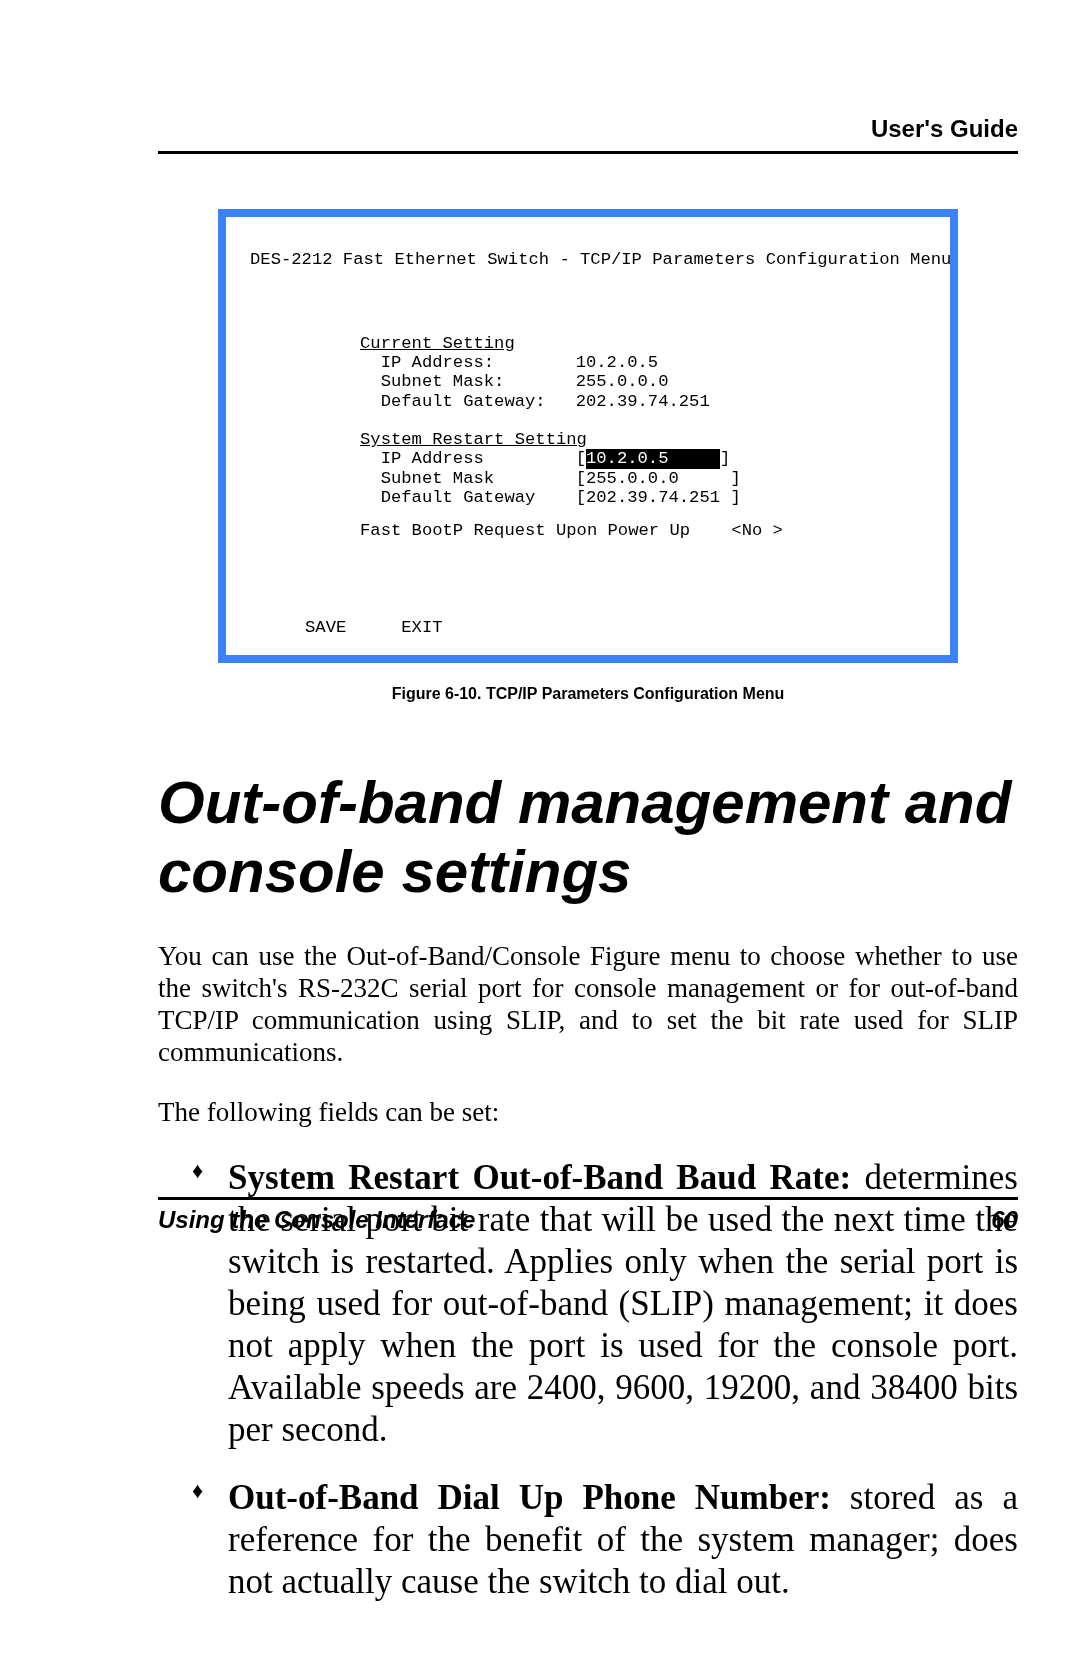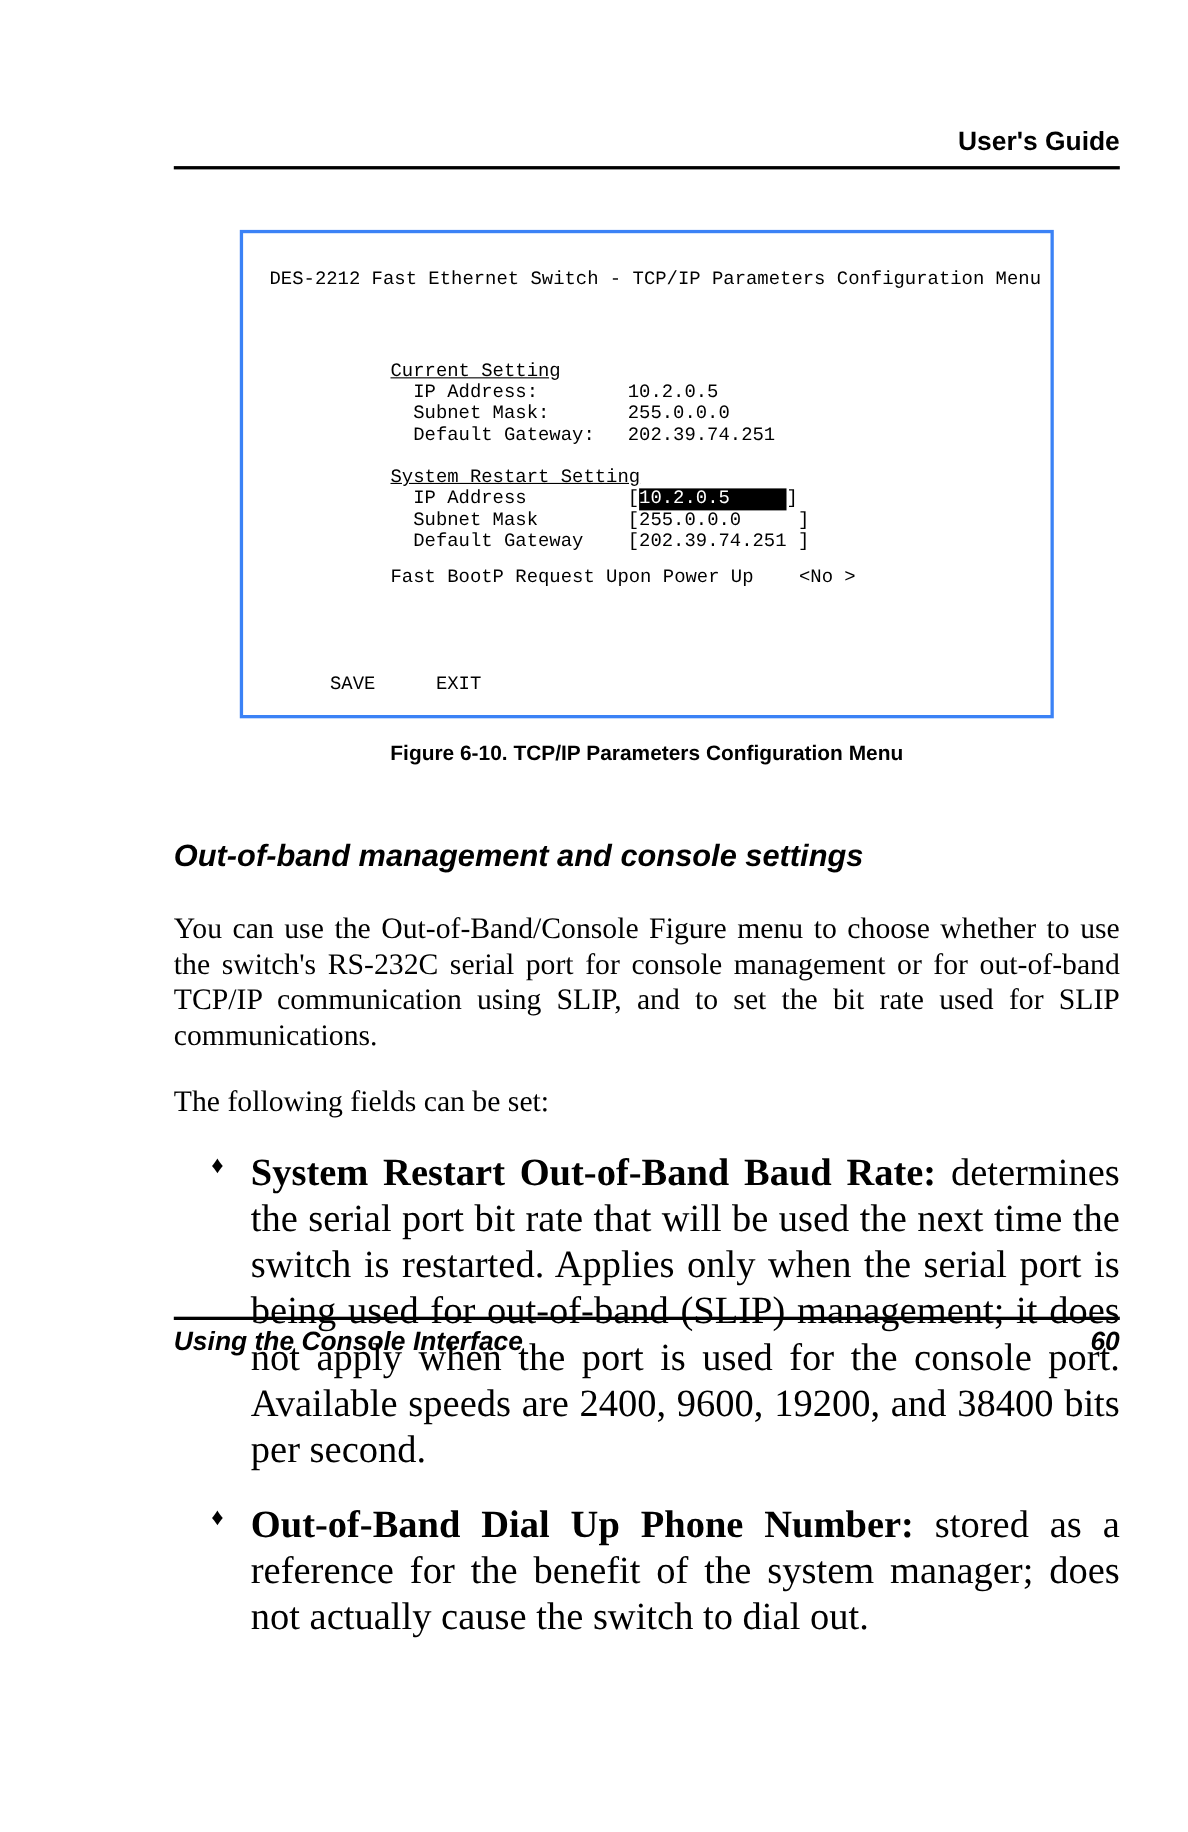--- a/index.html
+++ b/index.html
@@ -25,21 +25,21 @@
     font-weight: bold;
     font-size: 24px;
     padding-bottom: 8px;
   }
   .hr {
     border: none;
     border-top: 3px solid #000;
     margin: 0 0 55px 0;
   }
   .figure-frame {
-    border: 3px solid #3b82f6;
+    border: 8px solid #3b82f6;
     margin: 0 60px 22px 60px;
     padding: 14px 24px 18px 24px;
     font-family: "Courier New", Courier, monospace;
     font-size: 17.2px;
     line-height: 1.12;
     white-space: pre;
   }
   .fig-title {
     display: block;
     text-align: center;
@@ -61,28 +61,28 @@
     margin-top: 58px;
     text-align: left;
     padding-right: 55px;
     letter-spacing: 0px;
   }
   .fig-footer span { margin-left: 55px; }
   .figure-caption {
     text-align: center;
     font-family: Arial, Helvetica, sans-serif;
     font-weight: bold;
-    font-size: 19px;
+    font-size: 16px;
     margin: 18px 0 65px 0;
   }
   .section-heading {
     font-family: Arial, Helvetica, sans-serif;
     font-weight: bold;
     font-style: italic;
-    font-size: 28px;
+    font-size: 60px;
     line-height: 1.15;
     margin: 0 0 34px 0;
   }
   .body-para {
     font-size: 27px;
     text-align: justify;
     line-height: 1.19;
     margin: 0 0 28px 0;
   }
   ul.bullets {

